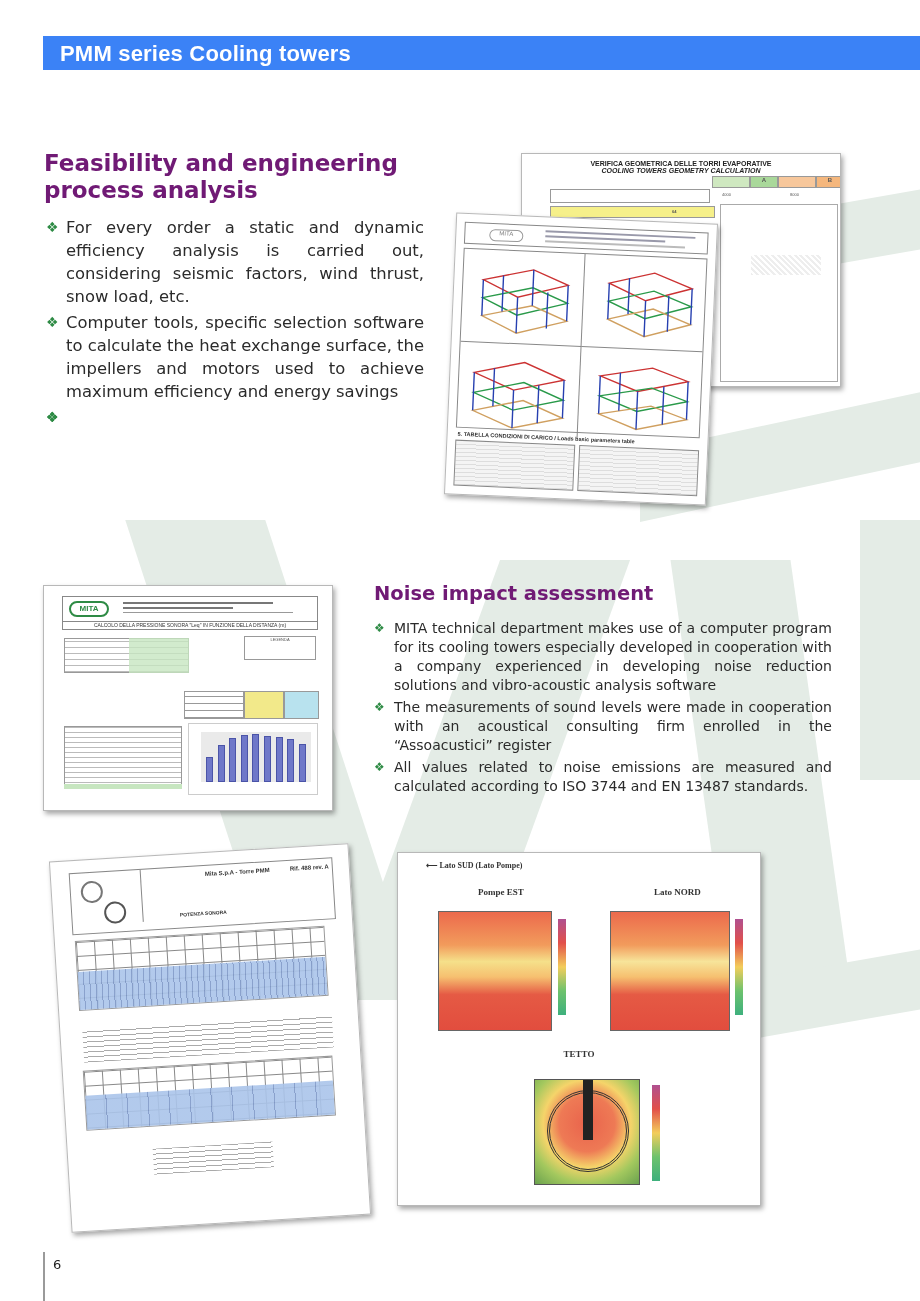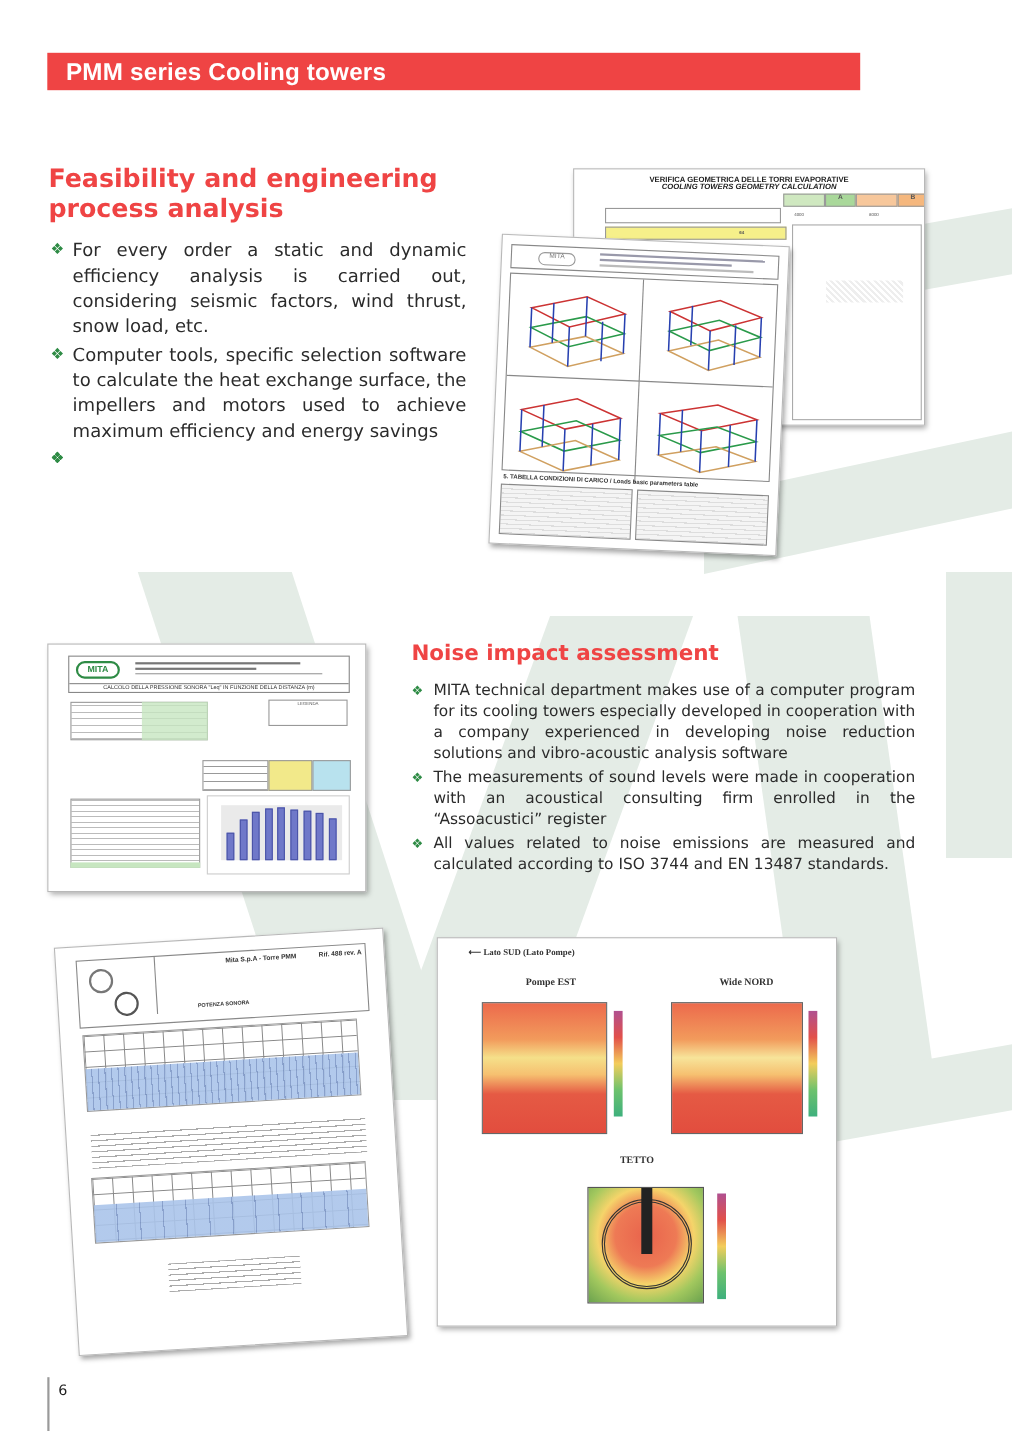--- a/index.html
+++ b/index.html
@@ -2,24 +2,24 @@
 <html><head>
 <meta charset="utf-8">
 <style>
   * { box-sizing: border-box; margin: 0; padding: 0; }
   html, body { width: 920px; height: 1301px; overflow: hidden; background: #ffffff; }
   body { position: relative; font-family: "DejaVu Sans", sans-serif; color: #2b2b2b; }
 
   
   .wm { position: absolute; background: #e4ece6; z-index: 0; }
 
-  .banner { position: absolute; left: 43px; top: 48px; width: 739px; height: 34px; background: #ef4444; z-index: 2; }
+  .banner { position: absolute; left: 43px; top: 36px; width: 877px; height: 34px; background: #3b82f6; z-index: 2; }
   .banner-text { position: absolute; left: 17px; top: 5px; font-family: "Liberation Sans", sans-serif; font-weight: bold; font-size: 22px; color: #ffffff; letter-spacing: 0.2px; }
 
-  .h2 { position: absolute; font-family: "DejaVu Sans", sans-serif; font-weight: bold; color: #ef4444; z-index: 2; }
+  .h2 { position: absolute; font-family: "DejaVu Sans", sans-serif; font-weight: bold; color: #701a75; z-index: 2; }
   .list { position: absolute; list-style: none; z-index: 2; }
   .list li { position: relative; padding-left: 20px; text-align: justify; }
   .bullet { position: absolute; left: 0; top: 0; color: #2e8b45; font-size: 0.85em; }
 
   .s1-title { left: 44px; top: 150px; width: 380px; font-size: 23px; line-height: 27px; }
   .s1-list { left: 46px; top: 216px; width: 378px; font-size: 16.4px; line-height: 23px; }
   .s1-list li { margin-bottom: 3px; }
 
   .s2-title { left: 374px; top: 582px; font-size: 19.5px; }
   .s2-list { left: 374px; top: 619px; width: 458px; font-size: 14px; line-height: 19px; }
@@ -181,21 +181,21 @@
     <div style="position:absolute; left:0; right:0; bottom:0; height:34px; background:repeating-linear-gradient(90deg,#aac4ea 0 20px,#7d97c7 20px 21px); opacity:0.9;"></div>
   </div>
   <div style="position:absolute; left:85px; top:292px; width:120px; height:26px; background:repeating-linear-gradient(0deg,#aaa 0 1px,#fff 1px 5px);"></div>
 </div>
 
 <div class="doc" style="left:397px; top:852px; width:364px; height:354px;">
   <div style="position:absolute; left:28px; top:8px; font-family:'Liberation Serif',serif; font-weight:bold; font-size:8px; color:#333;">
     <span>⟵ </span><span>Lato SUD (Lato Pompe)</span>
   </div>
   <div style="position:absolute; left:80px; top:34px; font-family:'Liberation Serif',serif; font-weight:bold; font-size:9px; color:#333;">Pompe EST</div>
-  <div style="position:absolute; left:256px; top:34px; font-family:'Liberation Serif',serif; font-weight:bold; font-size:9px; color:#333;">Wide NORD</div>
+  <div style="position:absolute; left:256px; top:34px; font-family:'Liberation Serif',serif; font-weight:bold; font-size:9px; color:#333;">Lato NORD</div>
   <div style="position:absolute; left:40px; top:58px; width:114px; height:120px; background:linear-gradient(180deg,#ec6a4c 0%,#f29b5c 28%,#f5e08a 42%,#f6c070 55%,#e55a44 70%,#e24d3e 100%); border:1px solid #666;"></div>
   <div style="position:absolute; left:160px; top:66px; width:8px; height:96px; background:linear-gradient(180deg,#b05090,#e2504a,#f3cd5b,#6dc26d,#3eb07d);"></div>
   <div style="position:absolute; left:212px; top:58px; width:120px; height:120px; background:linear-gradient(180deg,#ec6a4c 0%,#f29b5c 28%,#f7e49a 42%,#f6c070 55%,#e55a44 70%,#e24d3e 100%); border:1px solid #666;"></div>
   <div style="position:absolute; left:337px; top:66px; width:8px; height:96px; background:linear-gradient(180deg,#b05090,#e2504a,#f3cd5b,#6dc26d,#3eb07d);"></div>
   <div style="position:absolute; left:0; right:0; top:196px; text-align:center; font-family:'Liberation Serif',serif; font-weight:bold; font-size:9px; color:#333;">TETTO</div>
   <div style="position:absolute; left:136px; top:226px; width:106px; height:106px; background:radial-gradient(circle at 50% 42%,#e9634c 0%,#ee7a55 35%,#f5d46a 55%,#a3c85e 75%,#6aa24e 100%); border:1px solid #555;">
     <div style="position:absolute; left:12px; top:10px; width:82px; height:82px; border:3px double #333; border-radius:50%;"></div>
     <div style="position:absolute; left:48px; top:0; width:10px; height:60px; background:#222;"></div>
   </div>
   <div style="position:absolute; left:254px; top:232px; width:8px; height:96px; background:linear-gradient(180deg,#b05090,#e2504a,#f3cd5b,#6dc26d,#3eb07d);"></div>

